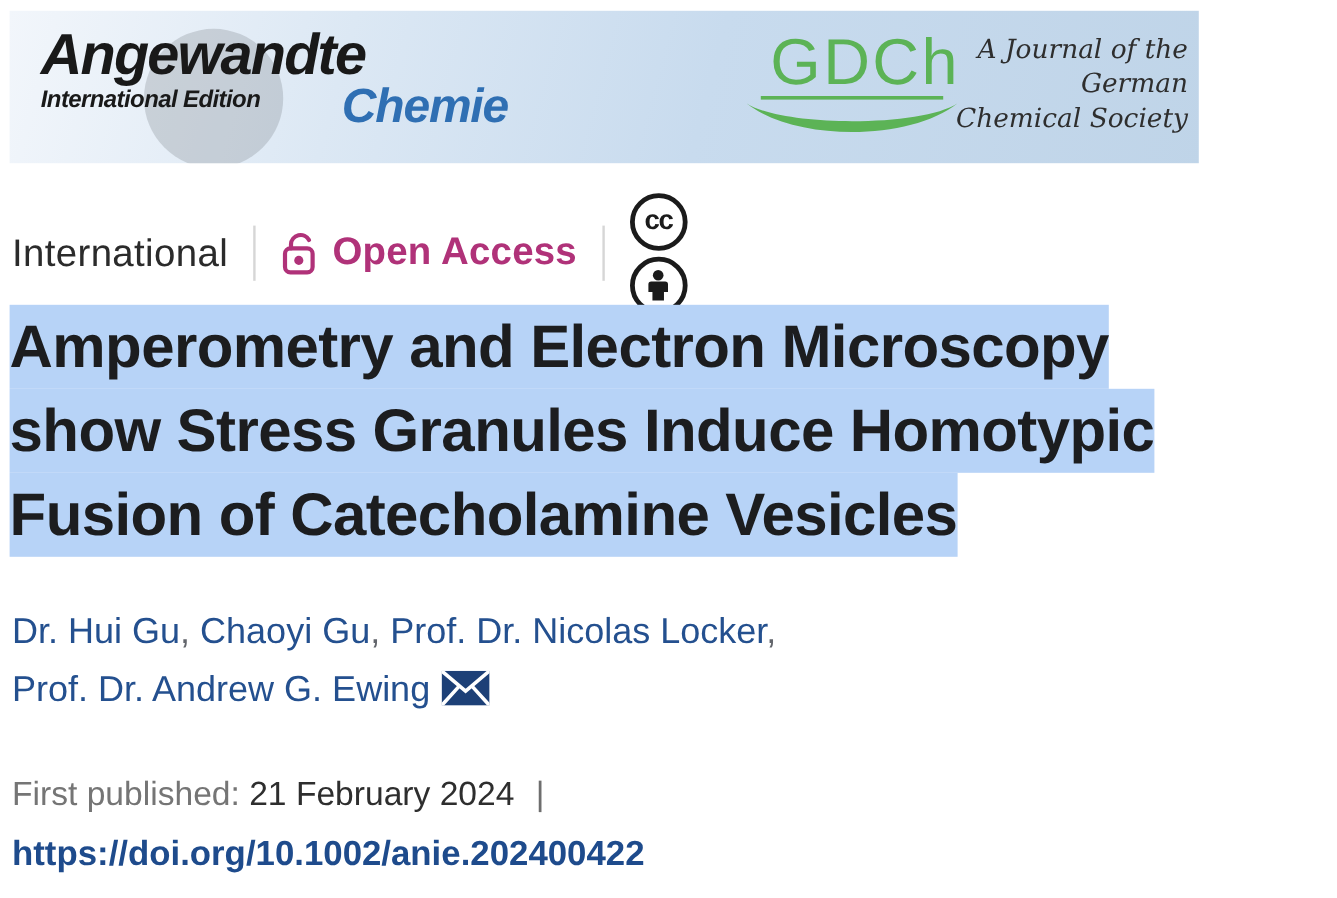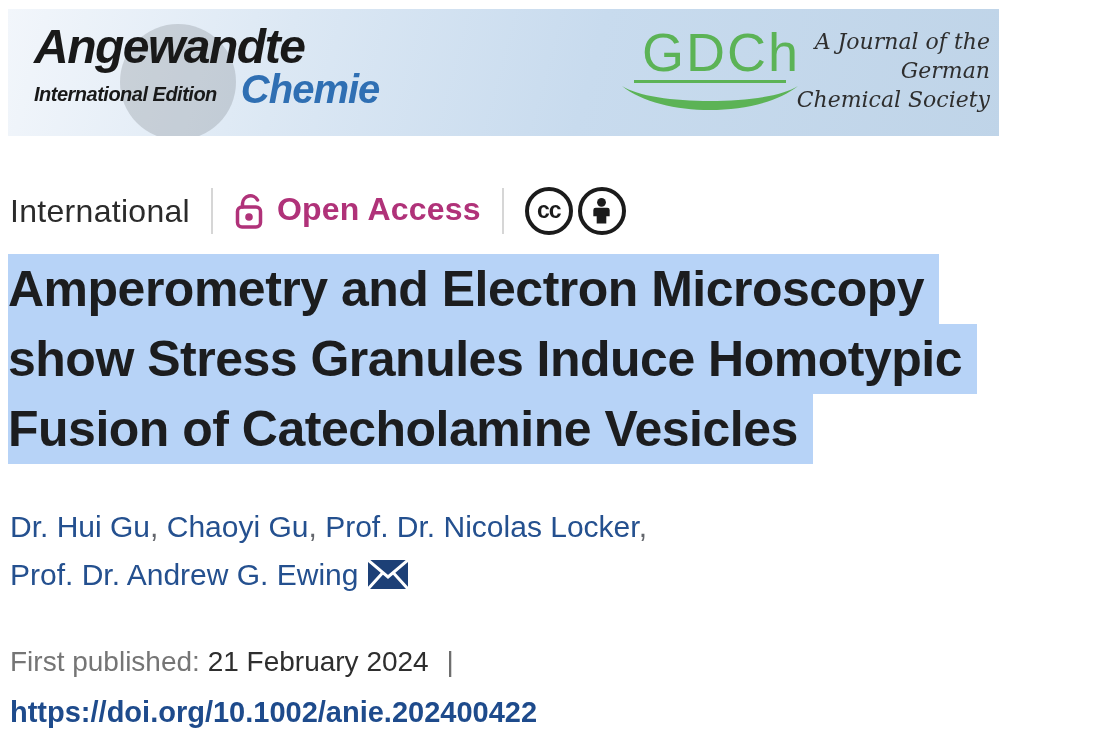--- a/index.html
+++ b/index.html
@@ -11,53 +11,53 @@
     position:absolute; left:8px; top:9px; width:1000px; height:127px;
     background:linear-gradient(105deg,#f2f6fb 0%,#dce8f4 28%,#c8dbee 58%,#bfd4e8 100%);
     overflow:hidden;
   }
   .banner-circle {
     position:absolute; left:112px; top:15px; width:116px; height:116px;
     border-radius:50%; background:rgba(130,136,142,0.30);
   }
   .brand { position:absolute; left:26px; top:13px; font-style:italic; }
   .brand-title { font-size:48px; font-weight:bold; color:#191919; letter-spacing:-1.5px; line-height:1.05; }
-  .brand-row { display:flex; align-items:flex-end; margin-top:0px; }
+  .brand-row { display:flex; align-items:flex-start; margin-top:0px;gap:44px; }
   .brand-edition { font-size:20px; font-weight:bold; color:#191919; letter-spacing:-0.5px; }
   .brand-subtitle { font-size:40px; font-weight:bold; color:#2f6fb3; margin-left:24px; letter-spacing:-1px; line-height:0.85; }
 
   .gdch { position:absolute; left:612px; top:16px; width:180px; text-align:right; }
   .gdch-text { font-size:54px; color:#5cb356; line-height:1.0; letter-spacing:2px; }
   .gdch-swoosh { display:block; margin-top:1px; }
 
   .tagline {
     position:absolute; right:18px; top:18px; text-align:right;
     font-family:"DejaVu Serif", serif; font-style:italic;
     font-size:22px; line-height:29px; color:#2e2e2e;
   }
 
   
   .meta-row { position:absolute; left:10px; top:184px; display:flex; align-items:center; height:54px; }
   .article-type { font-size:32px; color:#2b2b2b; letter-spacing:0.3px; }
   .v-divider { width:2px; height:46px; background:#d6d6d6; margin:0 21px; }
   .oa-link { display:flex; align-items:flex-start; text-decoration:none; }
   .oa-label { font-size:32px; font-weight:bold; color:#b03279; margin-left:13px; letter-spacing:0.2px; }
-  .cc-group { display:flex; align-items:center; gap:5px; }
+  .cc-group { display:flex; align-items:center; gap:5px;flex-direction:column; }
   .cc-circle {
     width:40px; height:40px; border:4px solid #1b1b1b; border-radius:50%;
     display:flex; align-items:center; justify-content:center; background:#fff;
   }
   .cc-letters { font-size:23px; font-weight:bold; color:#1b1b1b; letter-spacing:-1px; line-height:1; padding-bottom:2px; }
 
   
   .title { position:absolute; left:8px; top:254px; margin:0; }
   .title-line {
     width:fit-content; background:#b7d3f7; color:#1c1d1f;
     font-weight:bold; font-size:50px; line-height:70px;
-    letter-spacing:-0.5px; padding-right:15px; white-space:nowrap;
+    letter-spacing:-0.5px; white-space:nowrap;
   }
 
   
   .authors { position:absolute; left:10px; top:503px; font-size:30px; line-height:48px; }
   .author-link { color:#24508f; text-decoration:none; }
   .comma { color:#63666c; }
   .envelope { margin-left:10px; vertical-align:-4px; }
 
   
   .published { position:absolute; left:10px; top:637px; font-size:28px; line-height:50px; }

